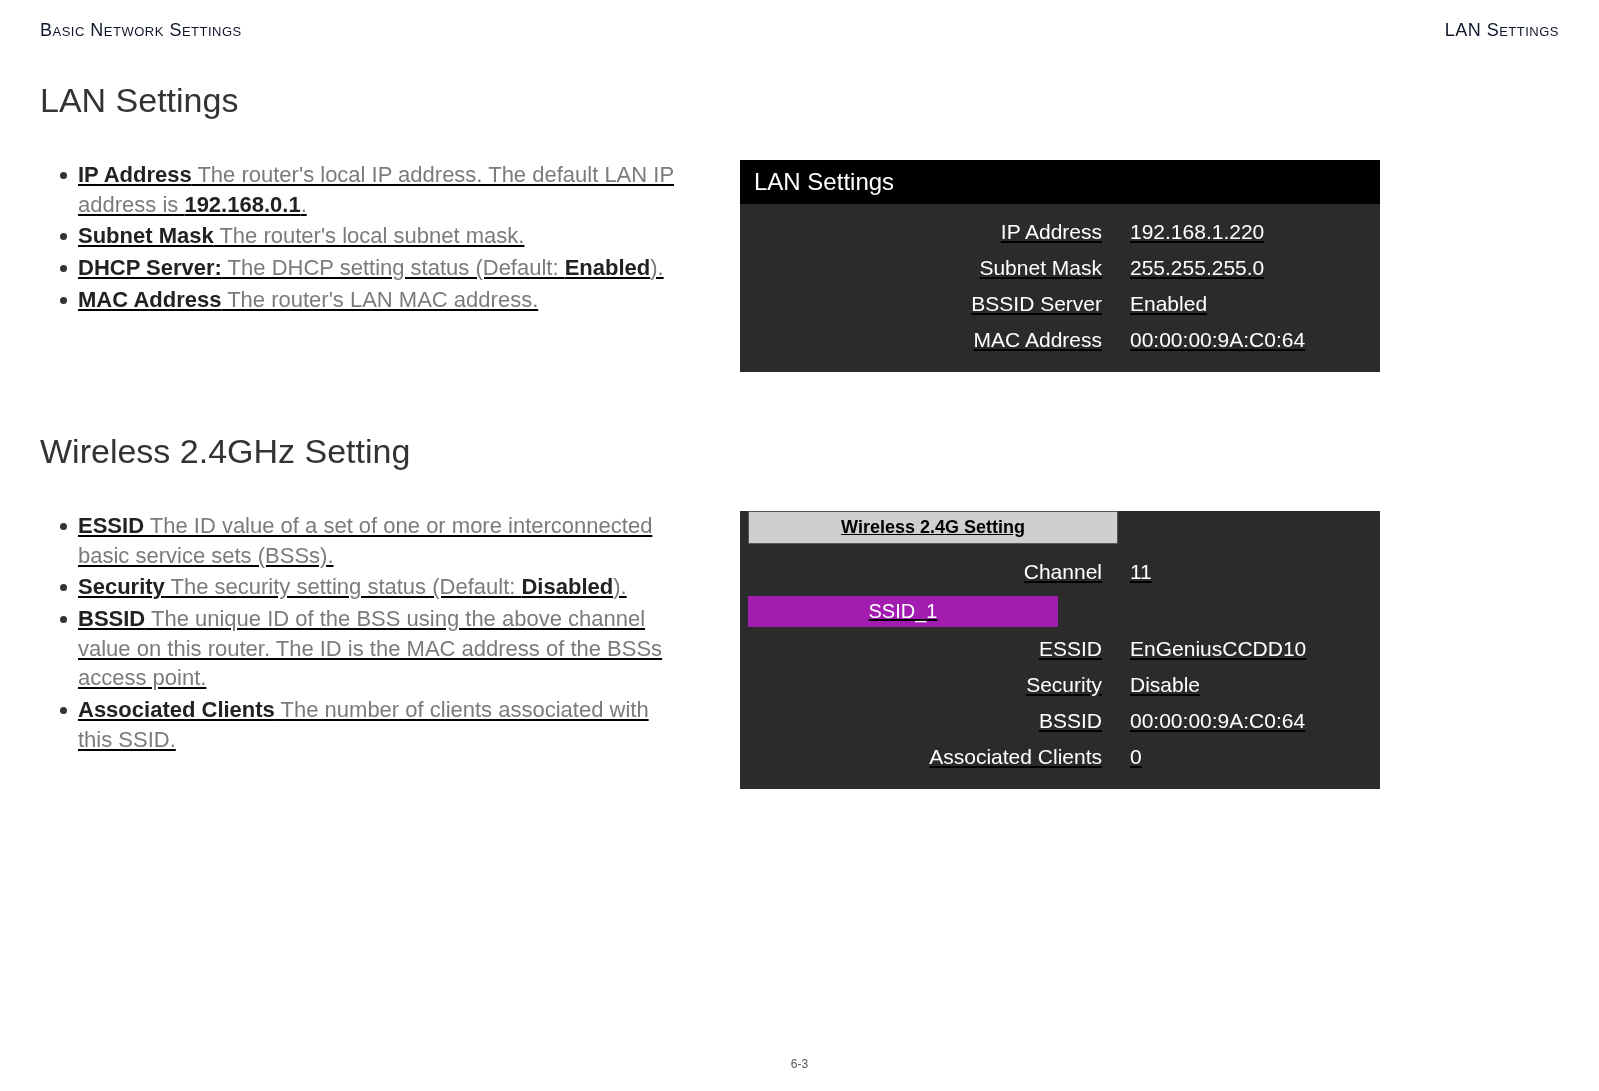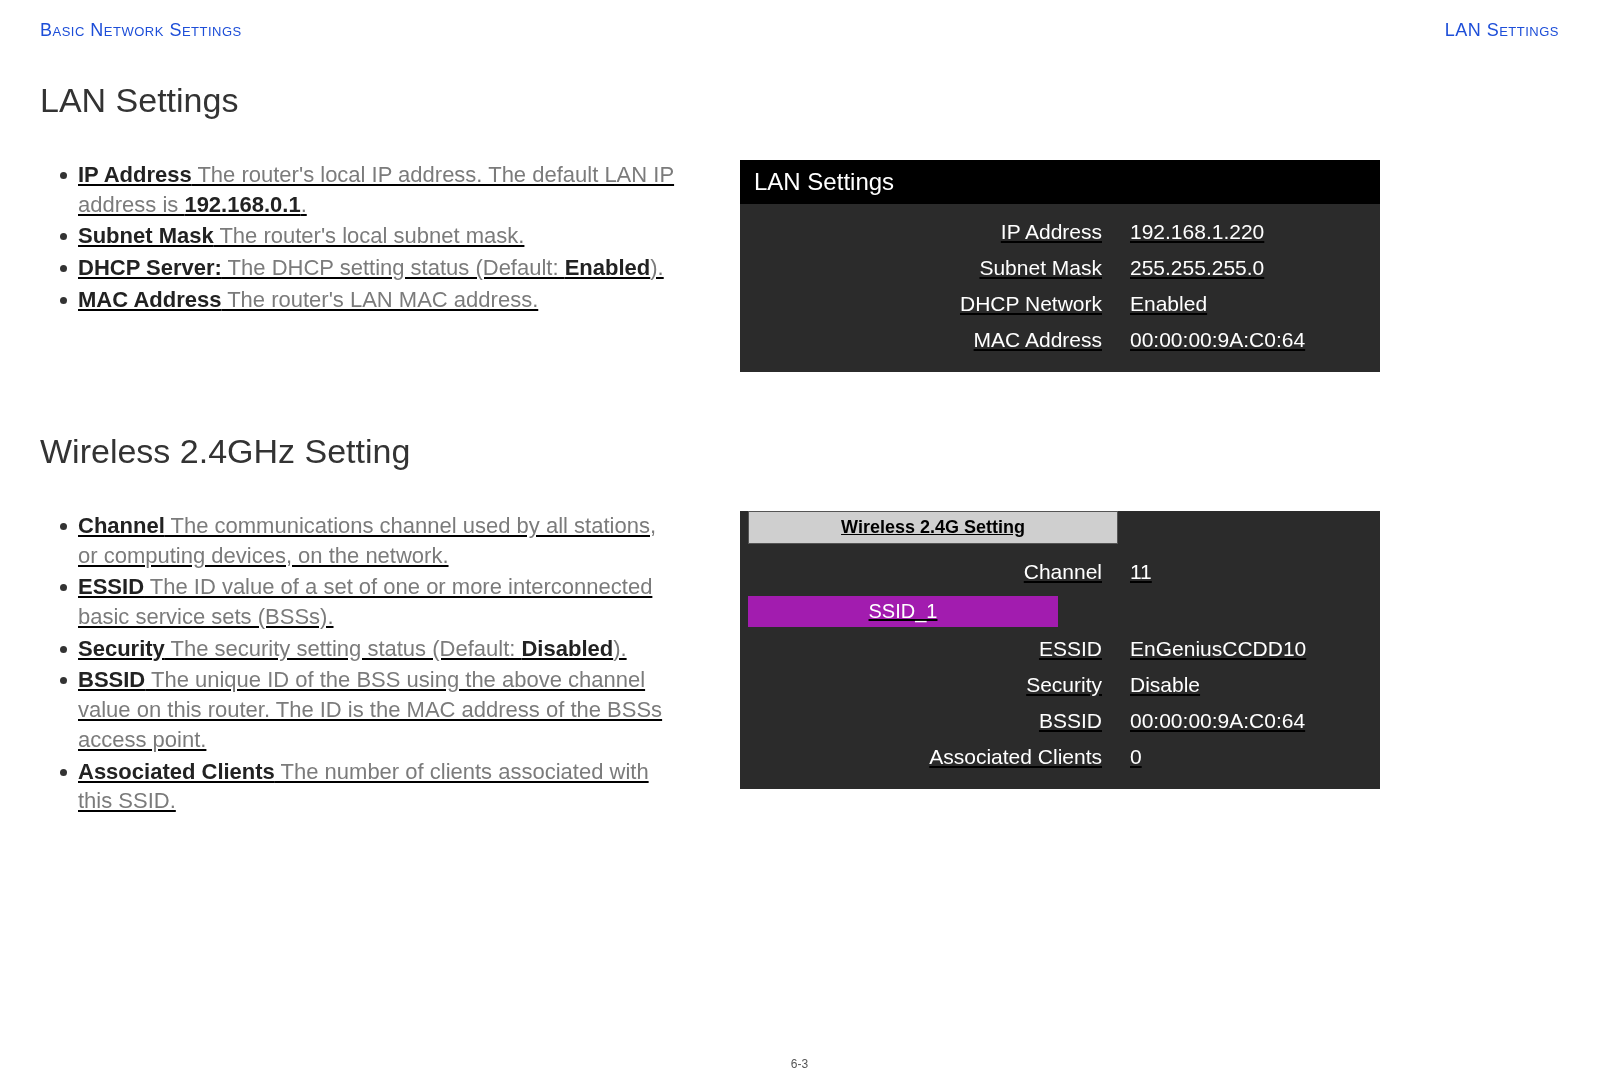--- a/index.html
+++ b/index.html
@@ -8,21 +8,21 @@
     background: #fff;
     width: 1599px;
     height: 1091px;
     position: relative;
     padding: 20px 40px;
   }
   .top-header {
     display: flex;
     justify-content: space-between;
     font-variant: small-caps;
-    color: #1d4ed8;
+    color: #0f172a;
     font-size: 18px;
     letter-spacing: 0.5px;
     margin-bottom: 40px;
   }
   h1.section-title {
     font-family: Verdana, Arial, sans-serif;
     font-weight: 400;
     font-size: 34px;
     color: #333;
     margin-bottom: 40px;
@@ -154,40 +154,37 @@
     <div class="panel-body">
       <div class="panel-row">
         <div class="panel-label">IP Address</div>
         <div class="panel-value">192.168.1.220</div>
       </div>
       <div class="panel-row">
         <div class="panel-label">Subnet Mask</div>
         <div class="panel-value">255.255.255.0</div>
       </div>
       <div class="panel-row">
-        <div class="panel-label">DHCP Network</div>
+        <div class="panel-label">BSSID Server</div>
         <div class="panel-value">Enabled</div>
       </div>
       <div class="panel-row">
         <div class="panel-label">MAC Address</div>
         <div class="panel-value">00:00:00:9A:C0:64</div>
       </div>
     </div>
   </div>
 </div>
 
 <h1 class="section-title">Wireless 2.4GHz Setting</h1>
 
 <div class="content-block">
   <div class="text-col">
     <ul>
       <li>
-        <span class="term">Channel</span><span>  The communications channel used by all stations, or computing devices, on the network.</span>
-      </li>
-      <li>
         <span class="term">ESSID</span><span>  The ID value of a set of one or more interconnected basic service sets (BSSs).</span>
       </li>
       <li>
         <span class="term">Security</span><span>  The security setting status (Default: </span><span class="bold-inline">Disabled</span><span>).</span>
       </li>
       <li>
         <span class="term">BSSID</span><span>  The unique ID of the BSS using the above channel value on this router. The ID is the MAC address of the BSSs access point.</span>
       </li>
       <li>
         <span class="term">Associated Clients</span><span>  The number of clients associated with this SSID.</span>

